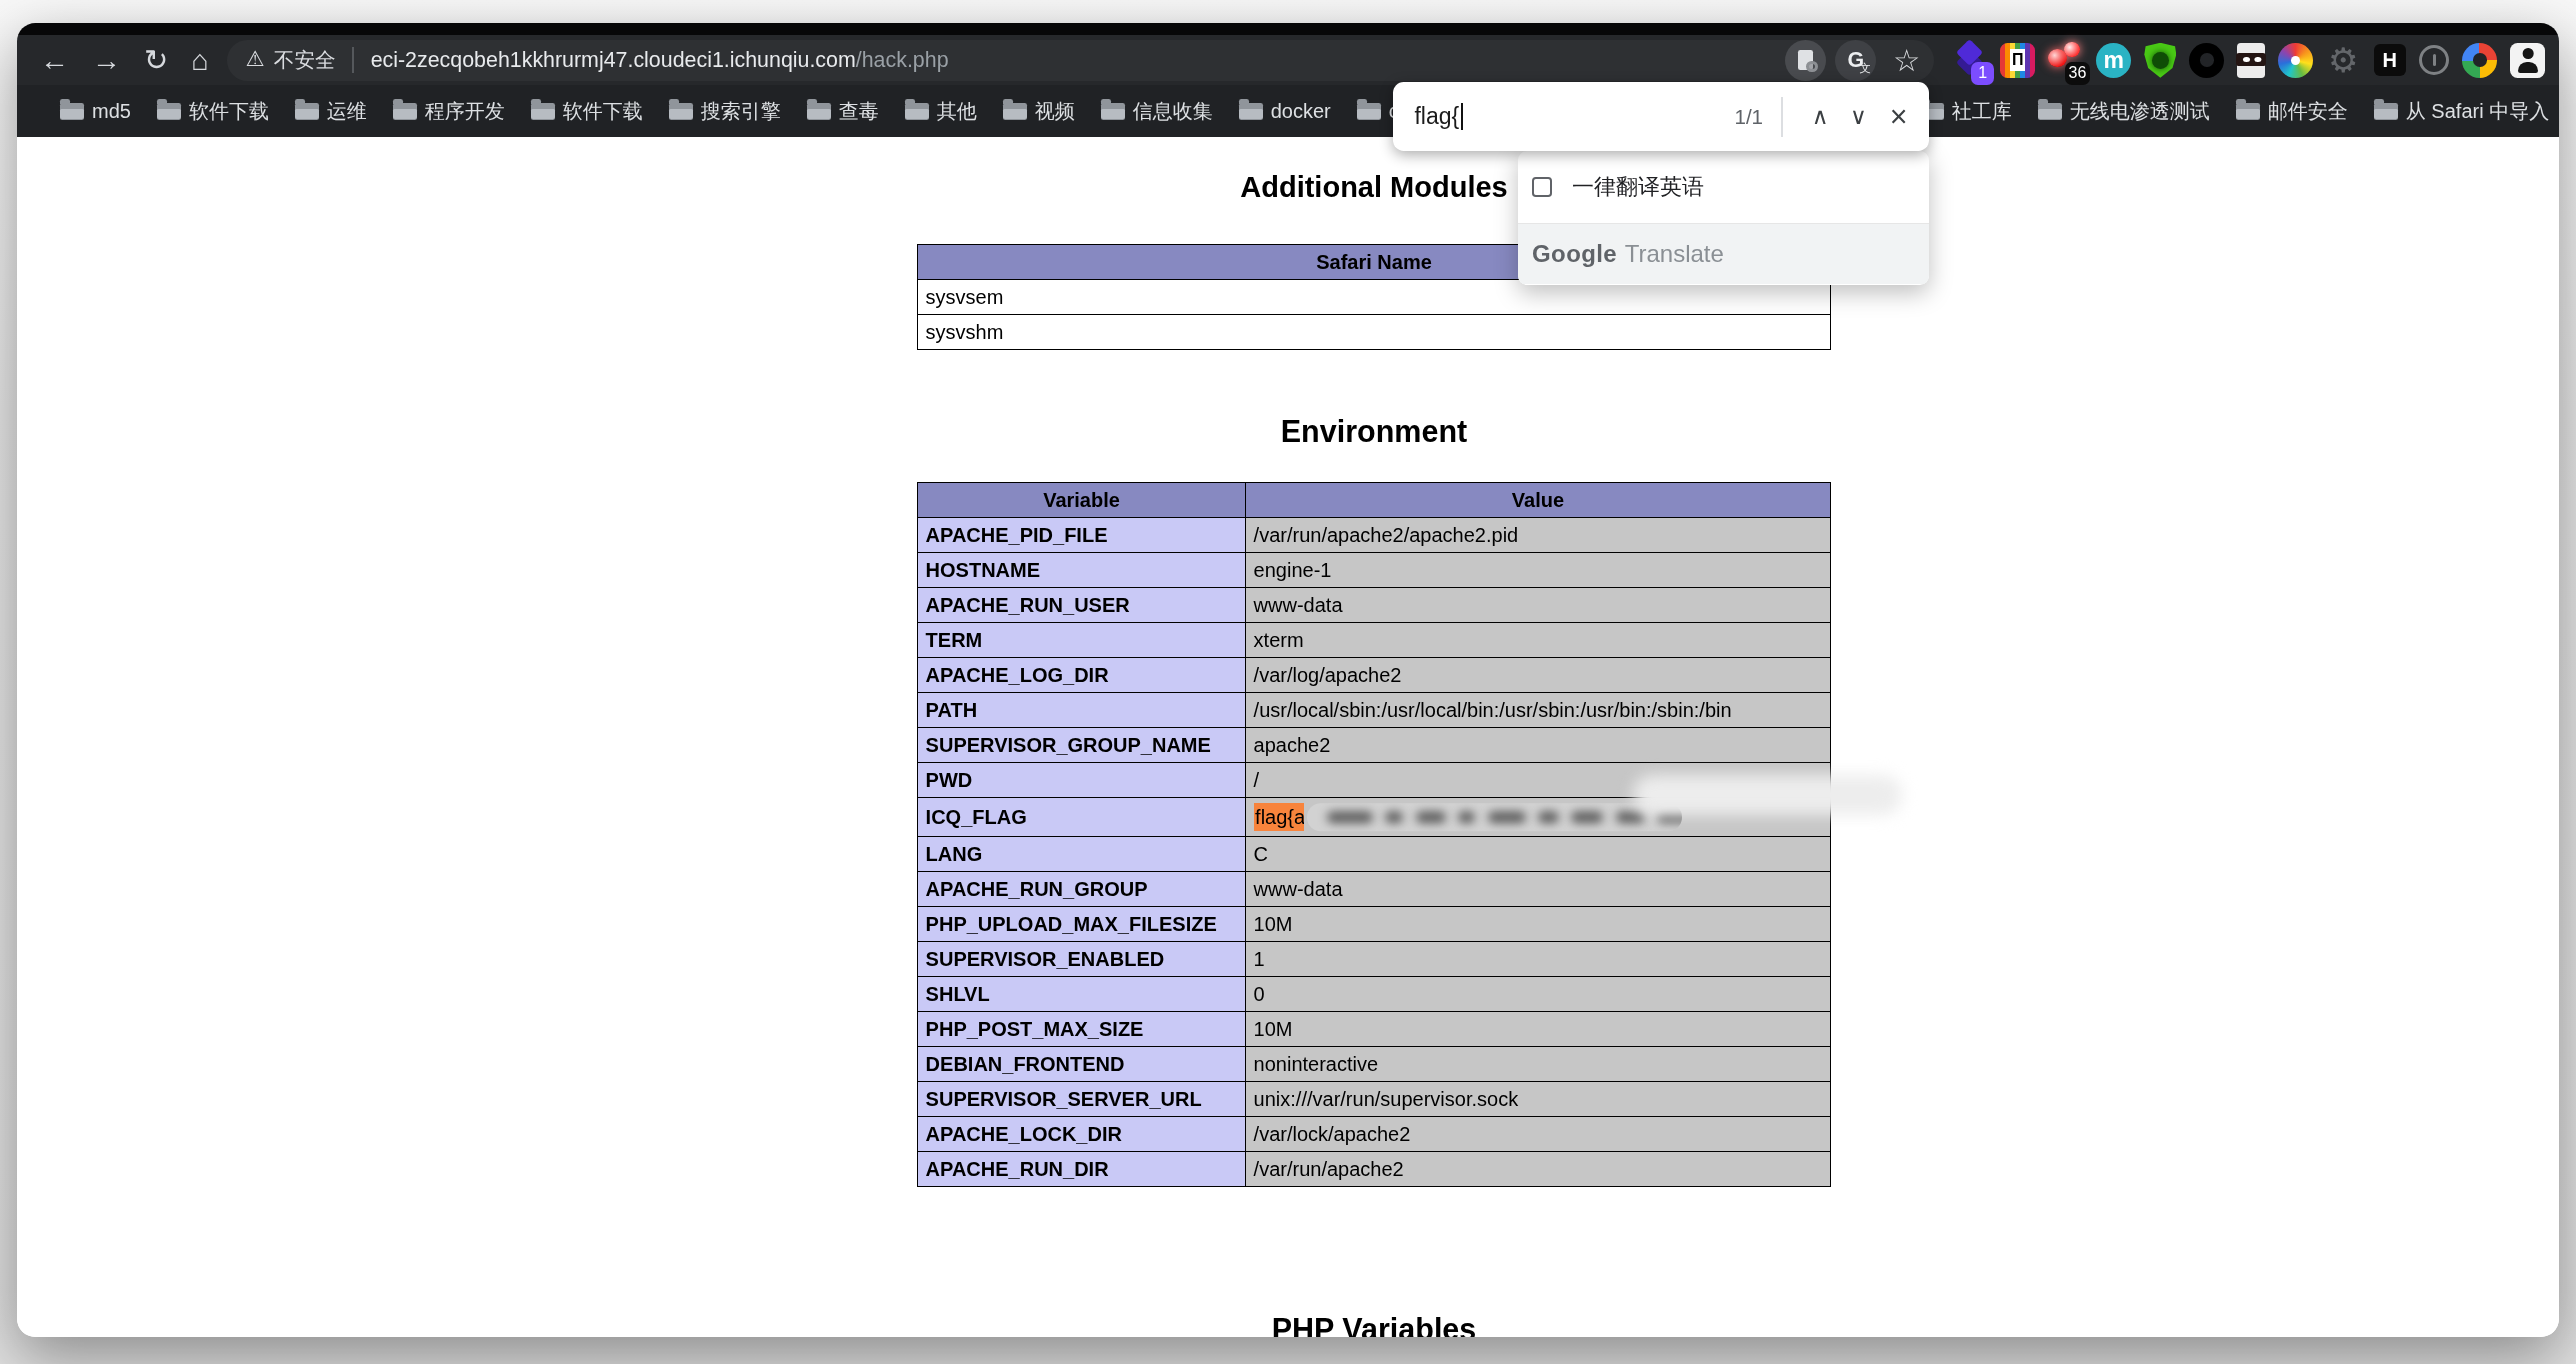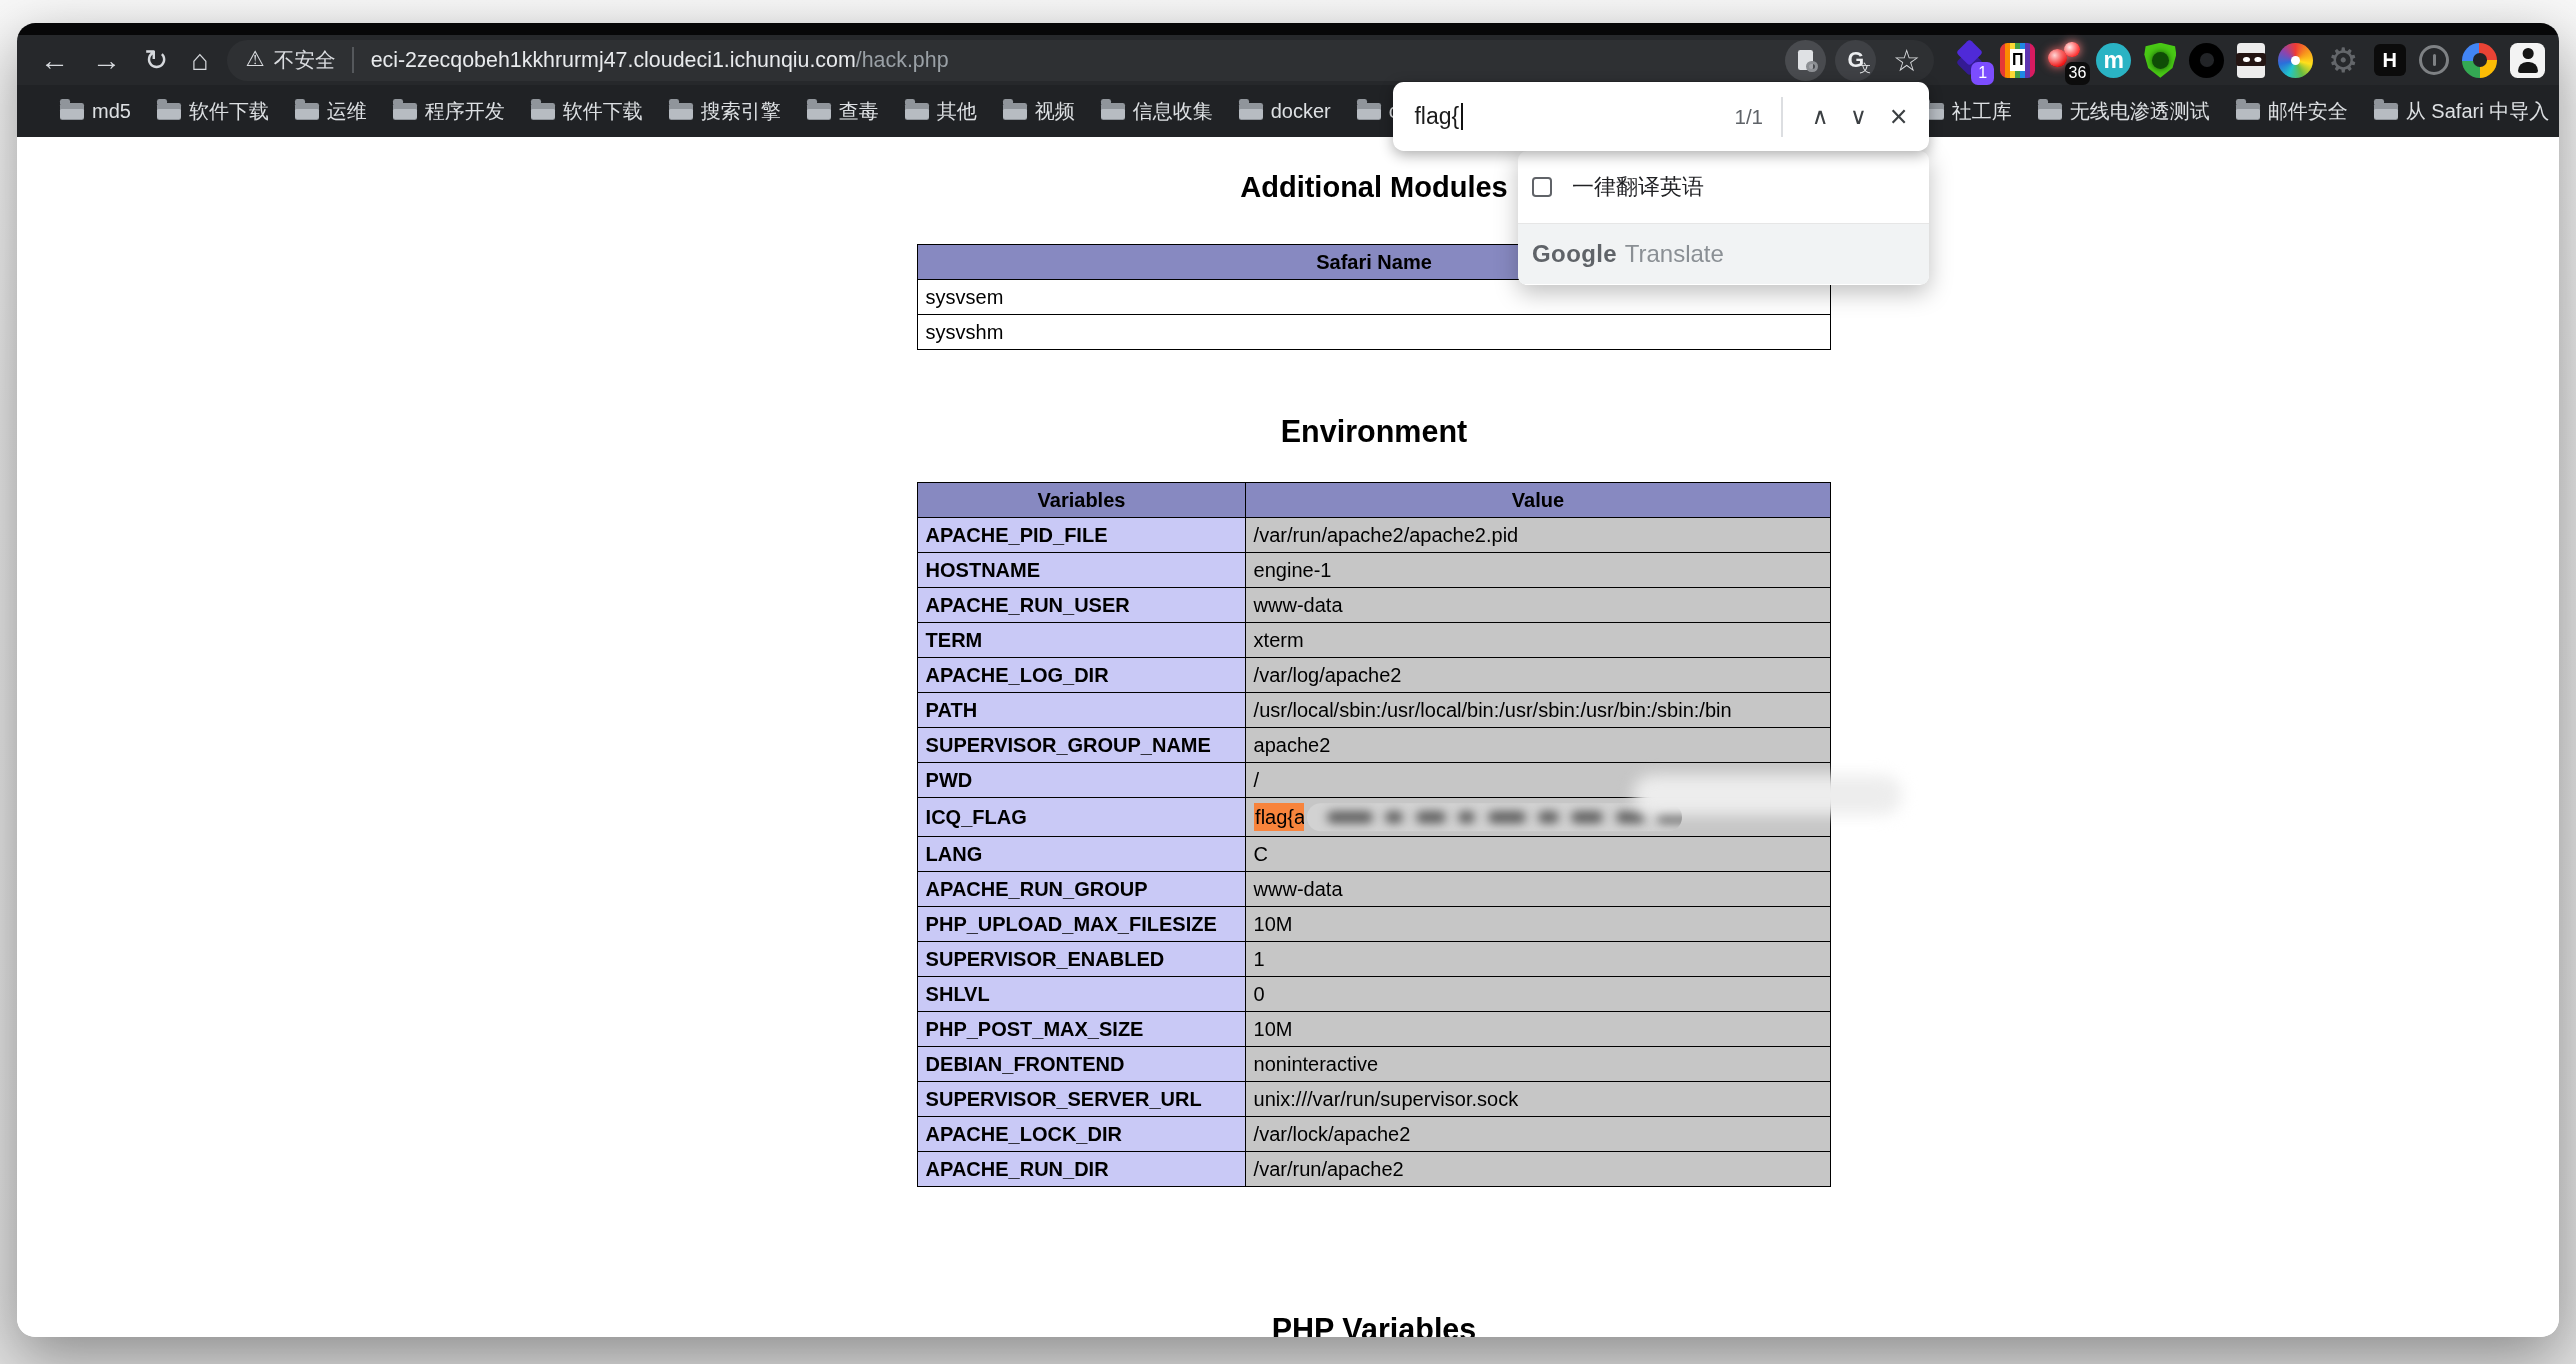--- a/index.html
+++ b/index.html
@@ -256,21 +256,21 @@
               <tr>
                 <td>sysvshm</td>
               </tr>
             </tbody>
         </table>
 
         <h2 class="ptitle" id="t-env">Environment</h2>
         <table class="ptab" id="tab-env">
           <thead>
               <tr>
-            <td class="hdr key-h">Variables</td>
+            <td class="hdr key-h">Variable</td>
             <td class="hdr">Value</td>
           </tr>
             </thead>
           <tbody>
               <tr>
                 <td class="key">APACHE_PID_FILE</td>
                 <td class="val">/var/run/apache2/apache2.pid</td>
               </tr>
               <tr>
                 <td class="key">HOSTNAME</td>

